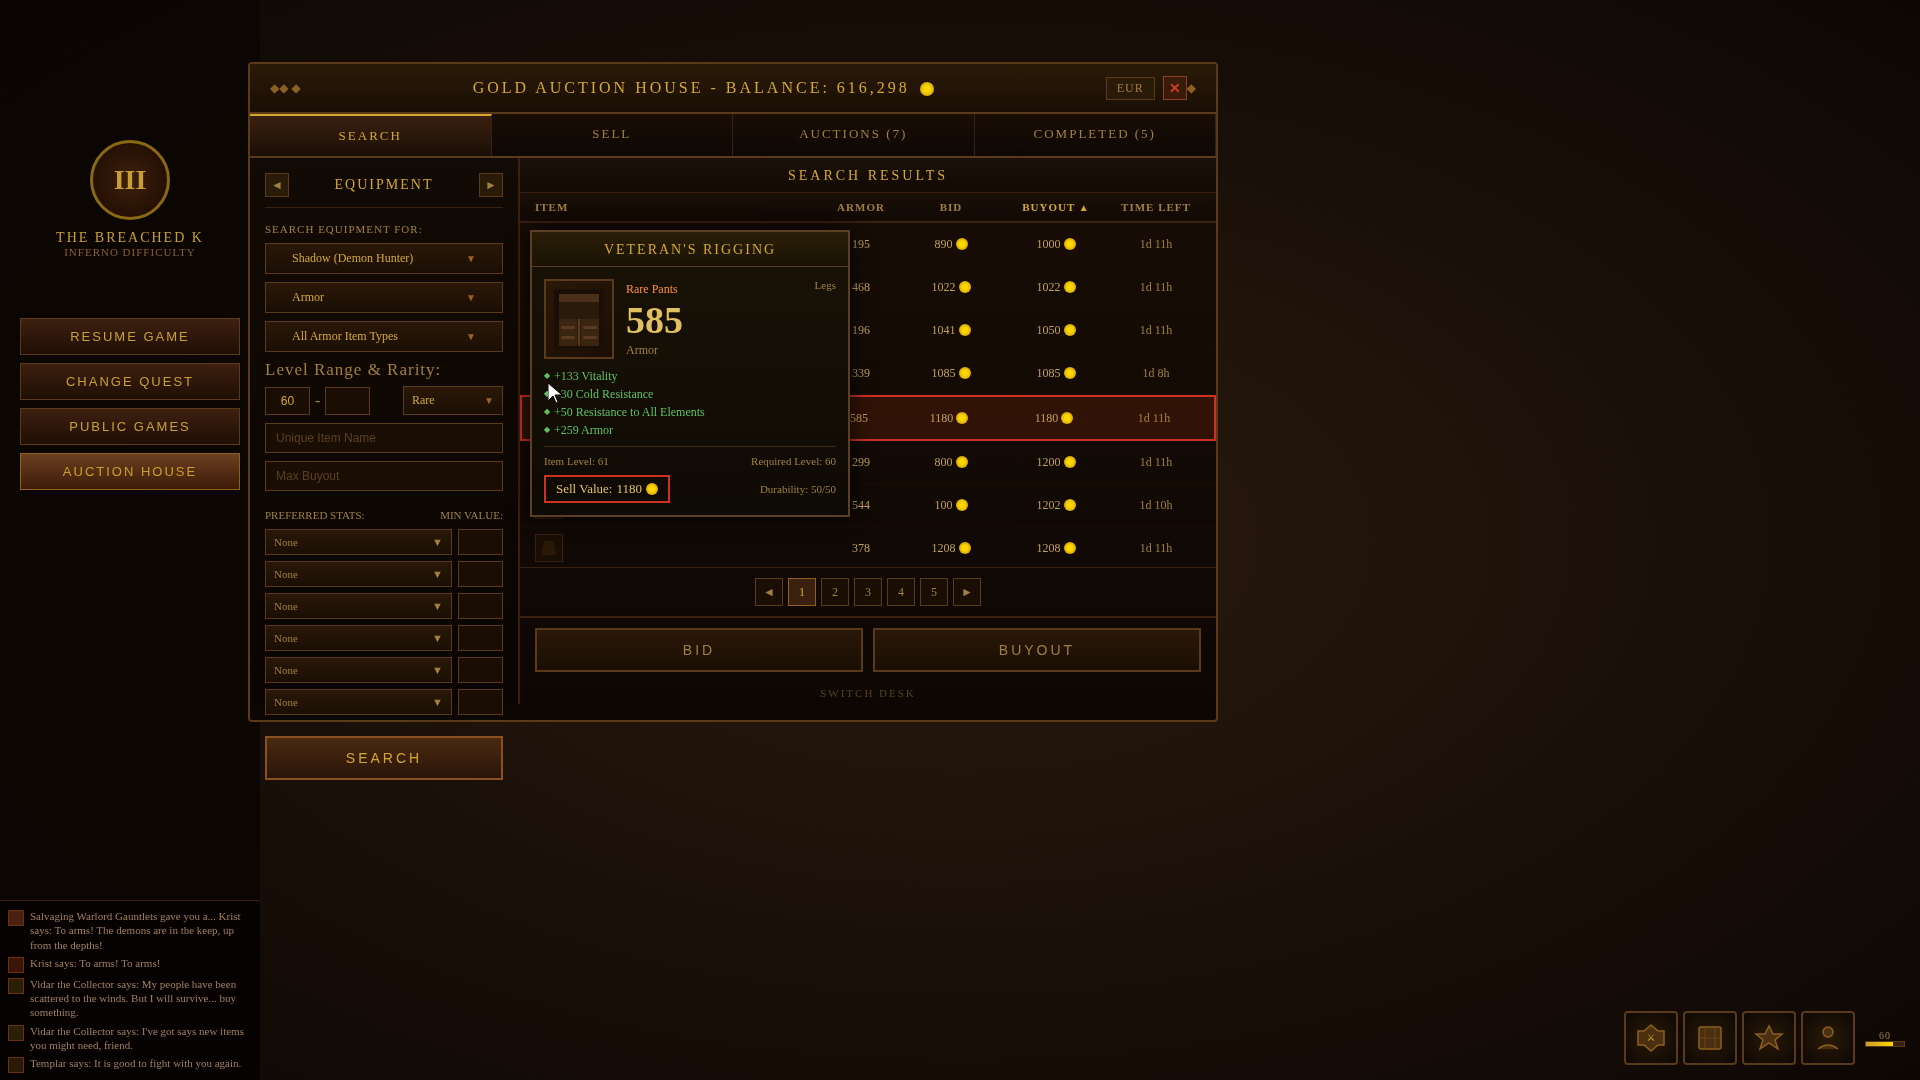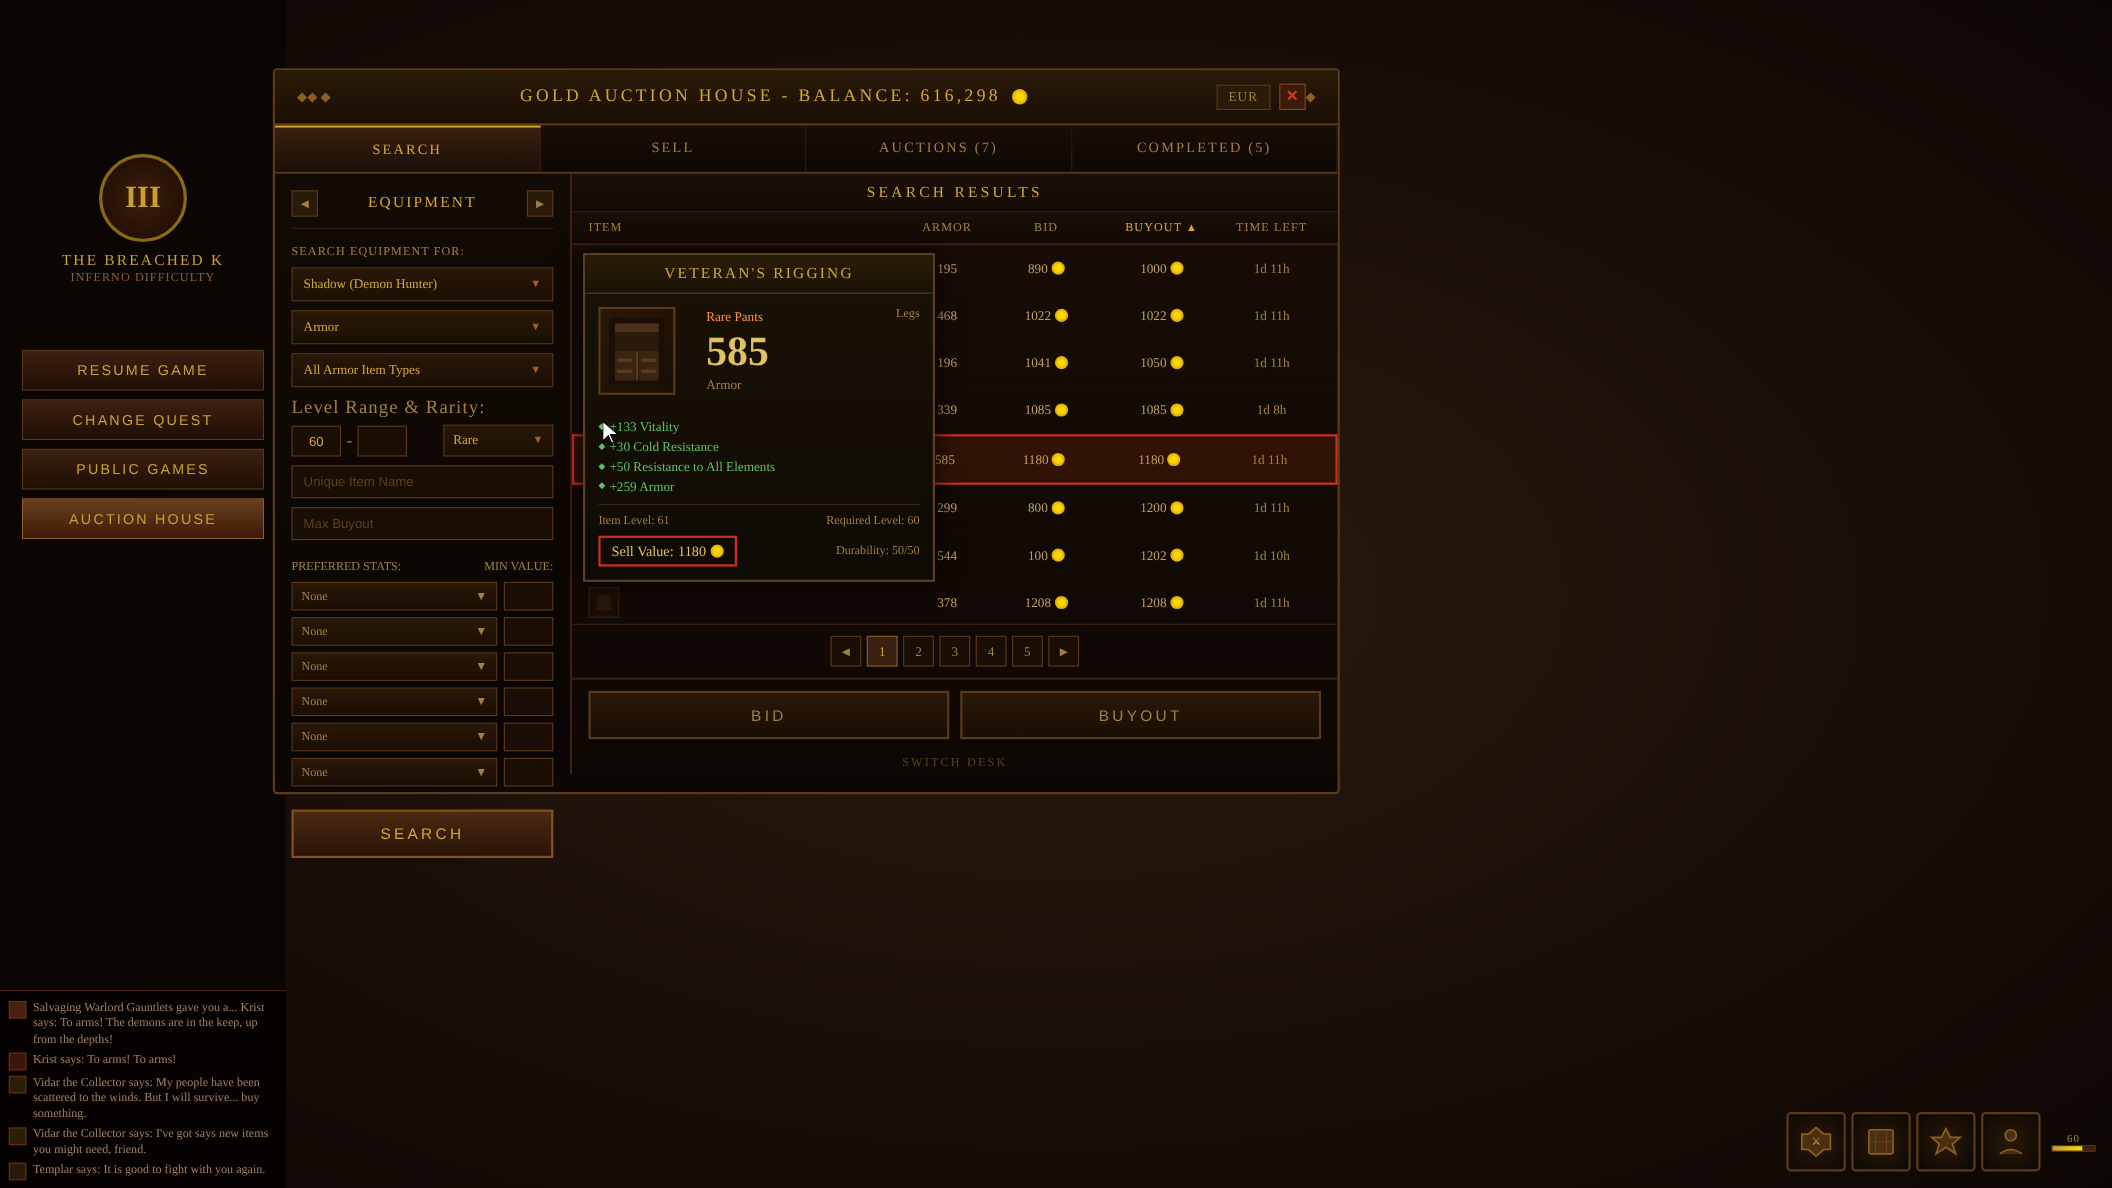--- a/index.html
+++ b/index.html
@@ -287,21 +287,21 @@
       letter-spacing: 1px;
       margin-bottom: 8px;
       text-transform: uppercase;
     }
 
     .dropdown {
       width: 100%;
       background: linear-gradient(to bottom, #2a1808 0%, #1a0e04 100%);
       border: 1px solid #5a3a18;
       color: #d4a830;
-      padding: 7px 10px;
+      padding: 7px 26px;
       font-size: 12px;
       margin-bottom: 8px;
       cursor: pointer;
       display: flex;
       align-items: center;
       justify-content: space-between;
     }
 
     .dropdown-arrow {
       color: #a06020;
@@ -466,22 +466,22 @@
       text-transform: uppercase;
     }
 
     .popup-content {
       padding: 12px;
     }
 
     .item-row {
       display: flex;
       align-items: flex-start;
-      gap: 28px;
-      margin-bottom: 22px;
+      gap: 12px;
+      margin-bottom: 10px;
     }
 
     .item-icon {
       width: 70px;
       height: 80px;
       background: linear-gradient(135deg, #2a1808 0%, #1a0e04 100%);
       border: 2px solid #5a3a18;
       display: flex;
       align-items: center;
       justify-content: center;
@@ -585,20 +585,21 @@
     .results-table {
       flex: 1;
       overflow-y: auto;
     }
 
     .table-header {
       display: flex;
       background: linear-gradient(to bottom, #1a1008 0%, #120804 100%);
       border-bottom: 2px solid #3a2010;
       padding: 8px 15px;
+      font-weight: bold;
     }
 
     .col-item { flex: 1; }
     .col-armor { width: 80px; text-align: center; }
     .col-bid { width: 100px; text-align: center; }
     .col-buyout { width: 110px; text-align: center; }
     .col-time { width: 90px; text-align: center; }
 
     .col-header {
       color: #a08040;

